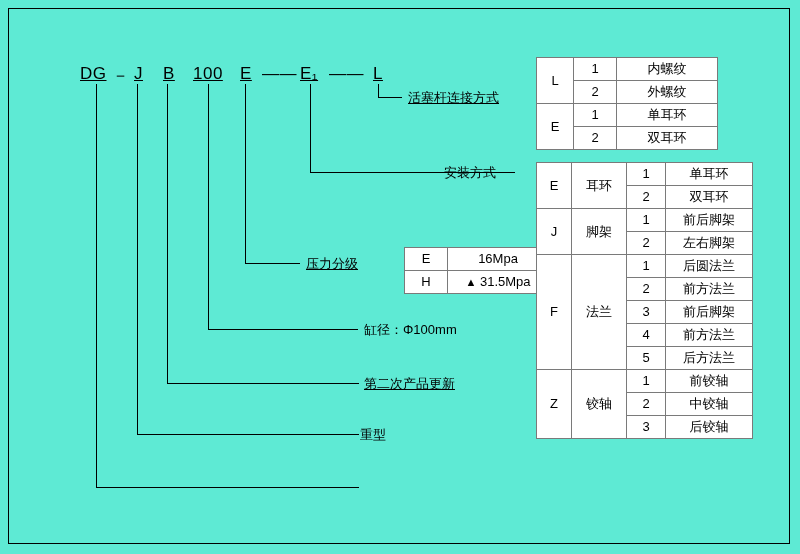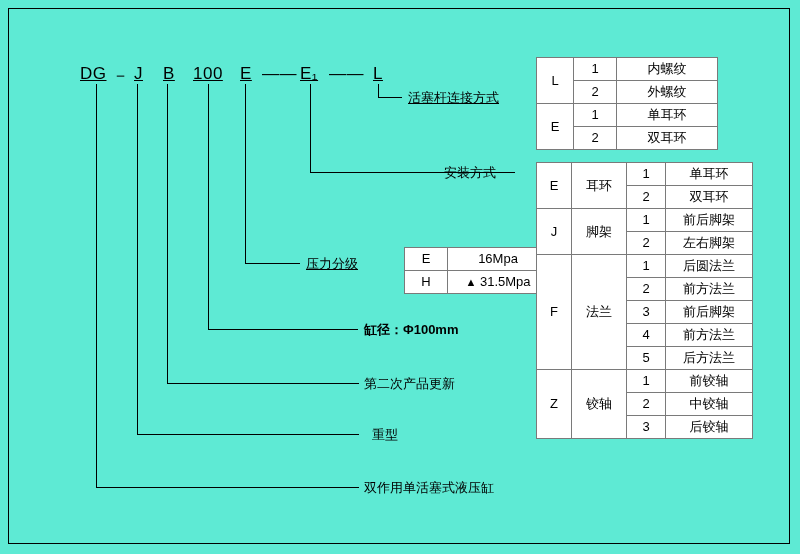--- a/index.html
+++ b/index.html
@@ -106,24 +106,23 @@
 
   <div class="vline" style="left:137px; top:84px; height:351px;"></div>
   <div class="hline" style="left:137px; top:434px; width:222px;"></div>
 
   <div class="vline" style="left:96px; top:84px; height:404px;"></div>
   <div class="hline" style="left:96px; top:487px; width:263px;"></div>
 
   <div class="lbl" style="left:408px; top:89px;text-decoration:underline;">活塞杆连接方式</div>
   <div class="lbl" style="left:444px; top:164px;text-align:center;">安装方式</div>
   <div class="lbl" style="left:306px; top:255px;text-decoration:underline;">压力分级</div>
-  <div class="lbl" style="left:364px; top:321px;font-weight:bold;">缸径：Φ100mm</div>
-  <div class="lbl" style="left:364px; top:375px;">第二次产品更新</div>
-  <div class="lbl" style="left:372px; top:426px;">重型</div>
-  <div class="lbl" style="left:364px; top:479px;">双作用单活塞式液压缸</div>
+  <div class="lbl" style="left:364px; top:321px;">缸径：Φ100mm</div>
+  <div class="lbl" style="left:364px; top:375px;text-decoration:underline;">第二次产品更新</div>
+  <div class="lbl" style="left:360px; top:426px;">重型</div>
 
   <table class="tbl" style="left:404px; top:247px;">
     <tbody>
         <tr>
       <td style="width:34px;">E</td>
       <td style="width:92px;">16Mpa</td>
     </tr>
     <tr>
       <td>H</td>
       <td>

